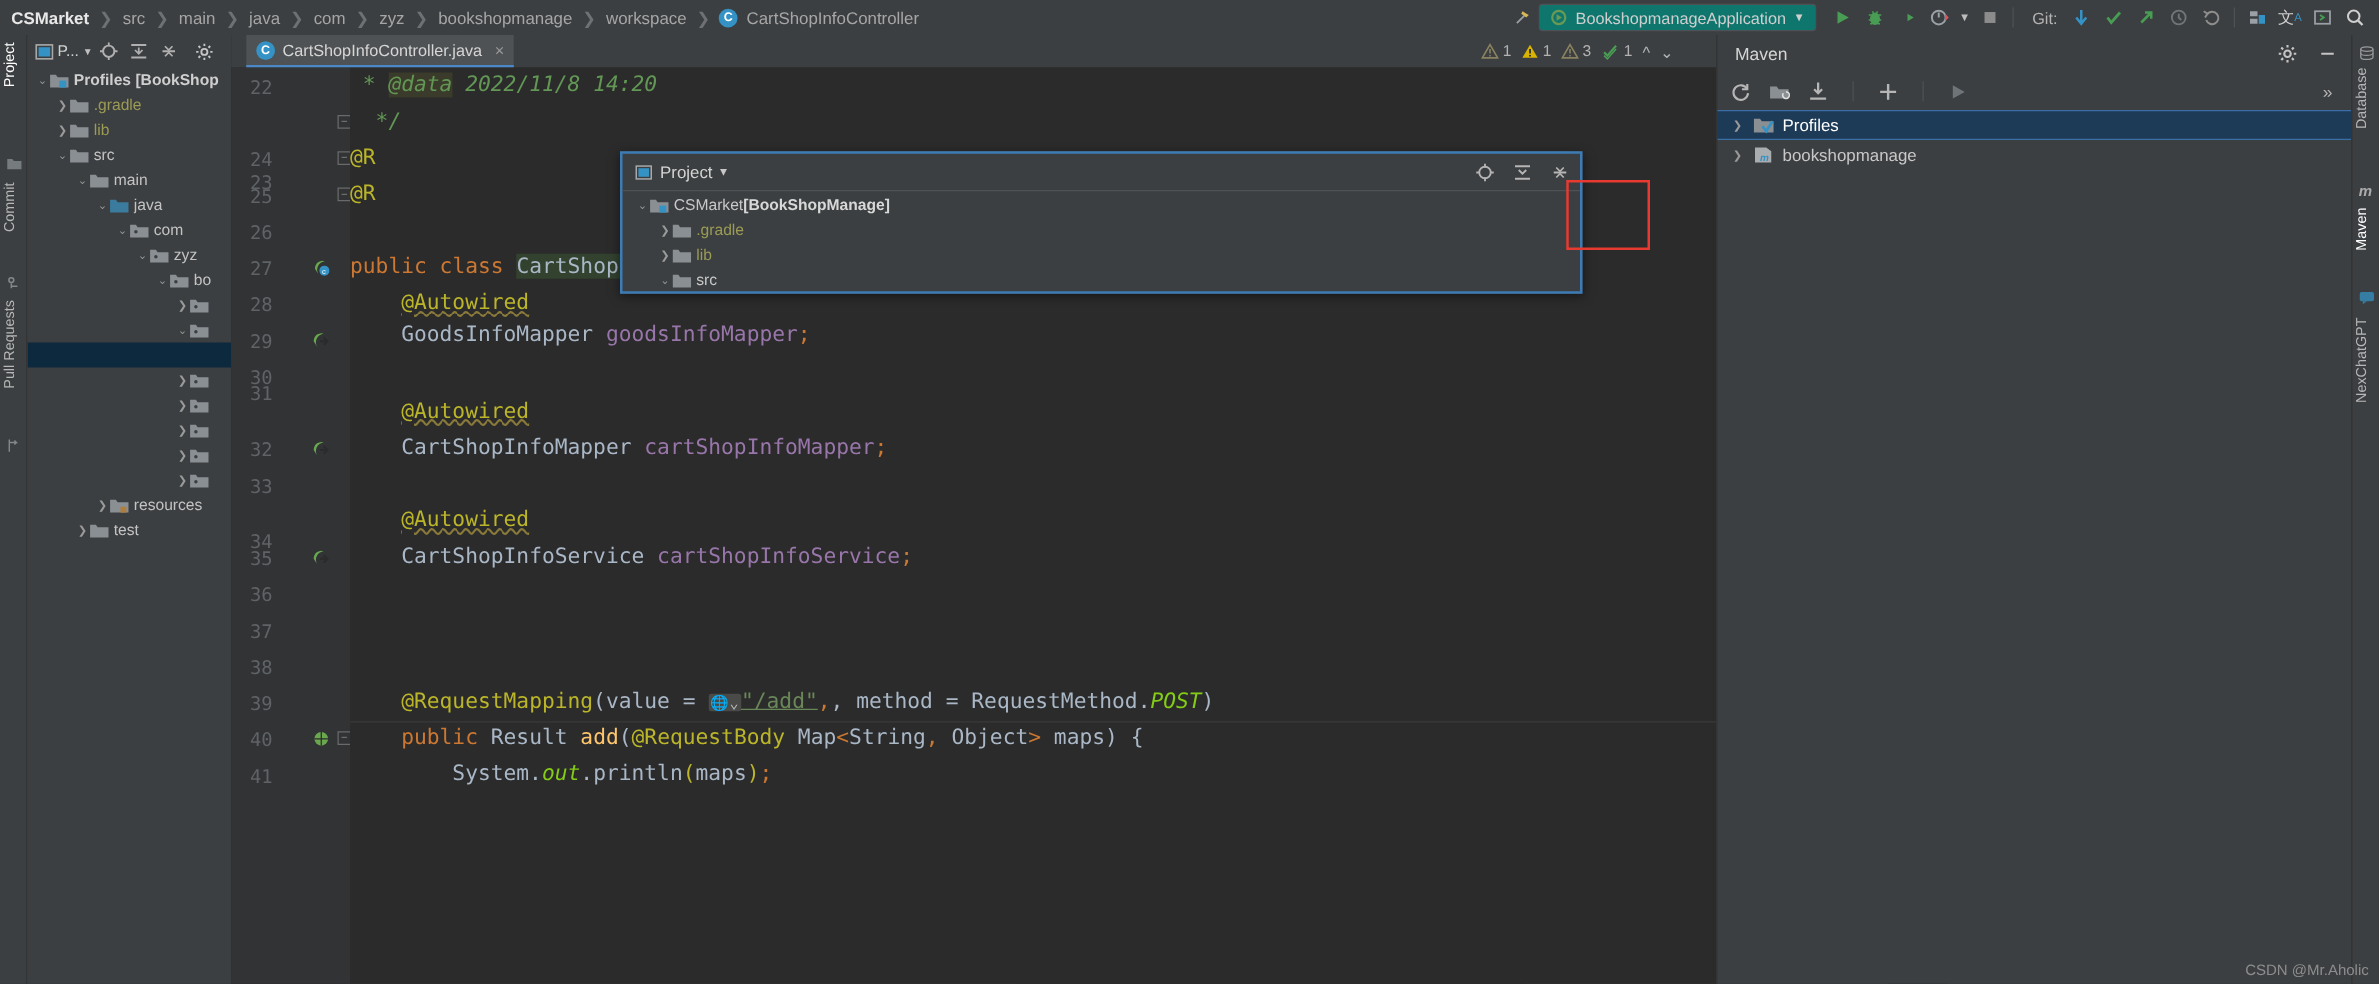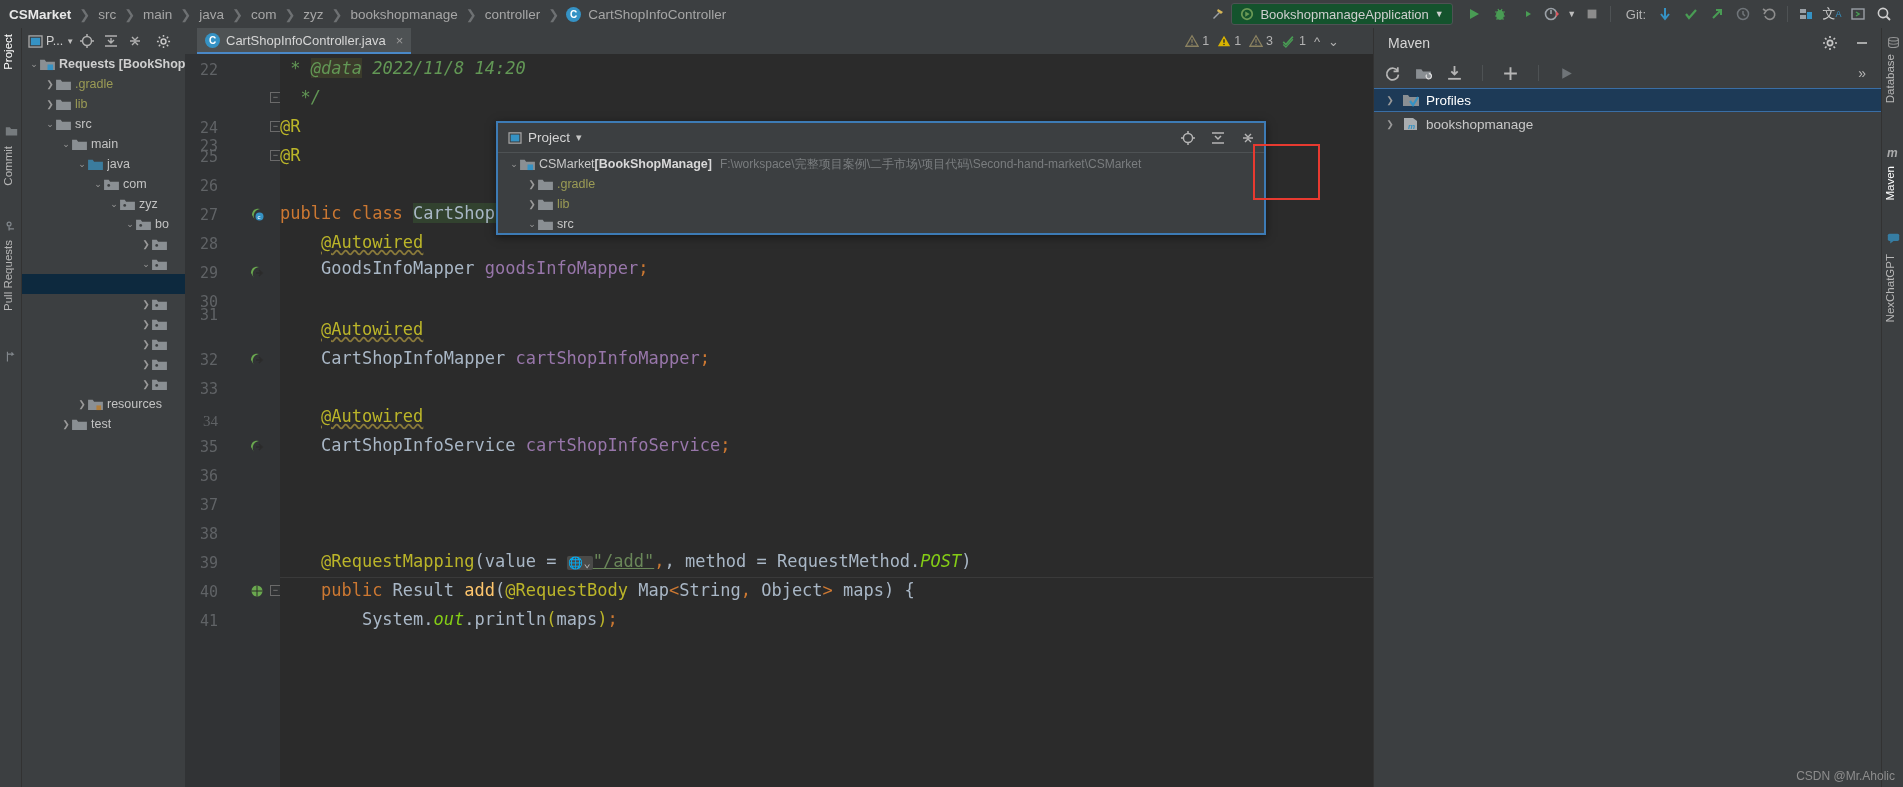--- a/index.html
+++ b/index.html
@@ -23,21 +23,21 @@
   .crumb-sep{ color:#6e7173; padding:0 7px; font-size:13px; }
   .crumb-icon{
     width:15px;height:15px;border-radius:50%;background:#3592c4;
     color:#ffffff;font-size:10px;font-weight:bold;line-height:15px;text-align:center;
     margin-right:6px; display:inline-block;
   }
   .topbar-right{ position:absolute; right:0; top:0; height:28px; display:flex; align-items:center; gap:0px; }
   .tb-icon{ width:26px;height:26px;display:flex;align-items:center;justify-content:center;}
   .runcfg{
     display:flex;align-items:center;gap:6px;height:22px;padding:0 8px;
-    border:1px solid #4e5254;border-radius:3px;background:#14532d;margin-right:8px;font-size:13px;color:#cfcfcf;
+    border:1px solid #4e5254;border-radius:3px;background:#0f766e;margin-right:8px;font-size:13px;color:#cfcfcf;
   }
   .gitlabel{ color:#b4b4b4;font-size:13px;padding:0 6px 0 10px; }
   .sep-v{ width:1px;height:16px;background:#4e5254;margin:0 5px; }
 
   
   .leftstrip{
     position:absolute;left:0;top:28px;width:22px;height:759px;background:#3c3f41;
     border-right:1px solid #323232;
   }
   .vlabel{
@@ -168,21 +168,21 @@
         <span class="crumb">main</span>
         <span class="crumb-sep">❯</span>
         <span class="crumb">java</span>
         <span class="crumb-sep">❯</span>
         <span class="crumb">com</span>
         <span class="crumb-sep">❯</span>
         <span class="crumb">zyz</span>
         <span class="crumb-sep">❯</span>
         <span class="crumb">bookshopmanage</span>
         <span class="crumb-sep">❯</span>
-        <span class="crumb">controller</span>
+        <span class="crumb">workspace</span>
         <span class="crumb-sep">❯</span>
         <span class="crumb-icon">C</span>
         <span class="crumb">CartShopInfoController</span>
       </div>
 
     <div class="topbar-right">
       <div class="tb-icon">
         <svg width="16" height="16" viewBox="0 0 16 16">
             <path d="M3 12 L9 6 L10 7 L4 13 Z" fill="#9aa0a6"></path>
             <path d="M8 3 L13 6 L11 8 L7 5 Z" fill="#d6b656"></path>
@@ -340,21 +340,21 @@
     </div>
     <div class="tree" id="projtree">
         <div class="trow" style="padding-left: 6px;">
           <span class="tarrow">⌄</span>
           <span class="ticon">
             <svg width="15" height="13" viewBox="0 0 16 14">
               <path d="M0 2 h5 l1.5 2 H16 v9 H0 Z" fill="#8a8f93"></path>
               <rect x="8" y="7" width="6" height="6" fill="#3592c4"></rect>
             </svg>
           </span>
-          <span class="tname bold">Requests [BookShop</span>
+          <span class="tname bold">Profiles [BookShop</span>
         </div>
         <div class="trow" style="padding-left: 22px;">
           <span class="tarrow">❯</span>
           <span class="ticon">
             <svg width="15" height="13" viewBox="0 0 16 14">
               <path d="M0 2 h5 l1.5 2 H16 v9 H0 Z" fill="#8a8f93"></path>
             </svg>
           </span>
           <span class="tname yel">.gradle</span>
         </div>
@@ -594,21 +594,21 @@
         <div class="ln" style="top: 239px;">30</div>
         <div class="ln" style="top: 252px;">31</div>
         <div class="ln" style="top: 297px;">32</div>
         <div class="gicon" style="top: 297px;">
           <svg width="16" height="16" viewBox="0 0 16 16">
             <path d="M2 9 a6 6 0 0 1 8 -6 a7 7 0 0 0 -5 11 Z" fill="#6aa84f"></path>
             <path d="M7 9 h6 M10 6 l3 3 l-3 3" stroke="#2b2b2b" stroke-width="1.6" fill="none"></path>
           </svg>
         </div>
         <div class="ln" style="top: 326px;">33</div>
-        <div class="ln" style="top: 359px; font-family: Liberation Serif, serif;">34</div>
+        <div class="ln" style="top: 370px;">34</div>
         <div class="ln" style="top: 384px;">35</div>
         <div class="gicon" style="top: 384px;">
           <svg width="16" height="16" viewBox="0 0 16 16">
             <path d="M2 9 a6 6 0 0 1 8 -6 a7 7 0 0 0 -5 11 Z" fill="#6aa84f"></path>
             <path d="M7 9 h6 M10 6 l3 3 l-3 3" stroke="#2b2b2b" stroke-width="1.6" fill="none"></path>
           </svg>
         </div>
         <div class="ln" style="top: 413px;">36</div>
         <div class="ln" style="top: 442px;">37</div>
         <div class="ln" style="top: 471px;">38</div>
@@ -811,21 +811,20 @@
           <div class="prow" style="padding-left: 10px;">
             <span class="tarrow">⌄</span>
             <span class="ticon">
               <svg width="15" height="13" viewBox="0 0 16 14">
                 <path d="M0 2 h5 l1.5 2 H16 v9 H0 Z" fill="#8a8f93"></path>
                 <rect x="8" y="7" width="6" height="6" fill="#3592c4"></rect>
               </svg>
             </span>
             <span style="color: rgb(200, 200, 200);">CSMarket </span>
             <span style="font-weight: bold; color: rgb(216, 216, 216);">[BookShopManage]</span>
-            <span class="ppath">F:\workspace\完整项目案例\二手市场\项目代码\Second-hand-market\CSMarket</span>
           </div>
           <div class="prow" style="padding-left: 28px;">
             <span class="tarrow">❯</span>
             <span class="ticon">
               <svg width="15" height="13" viewBox="0 0 16 14">
                 <path d="M0 2 h5 l1.5 2 H16 v9 H0 Z" fill="#8a8f93"></path>
               </svg>
             </span>
             <span style="color: rgb(155, 155, 85);">.gradle</span>
           </div>

